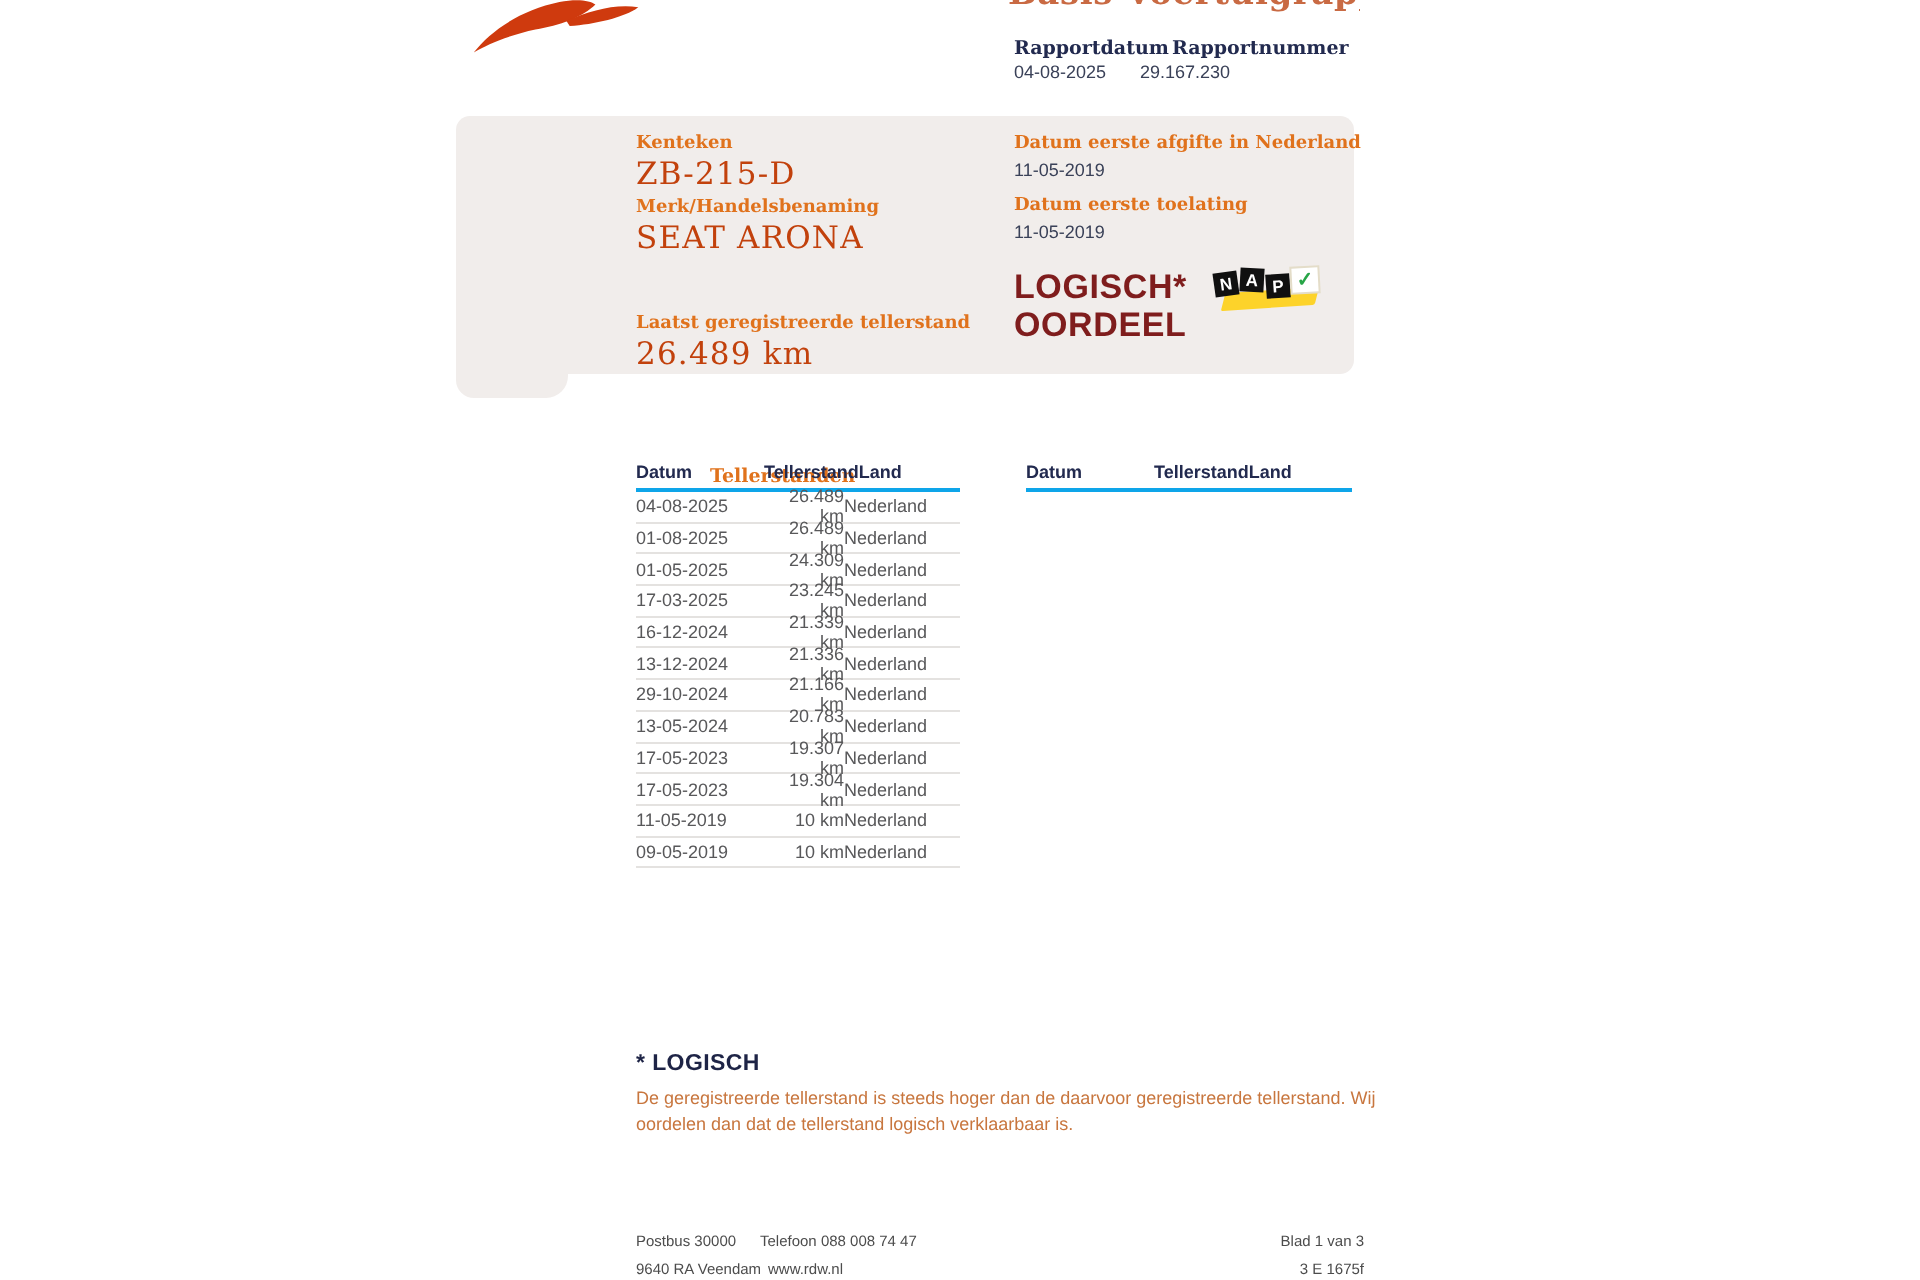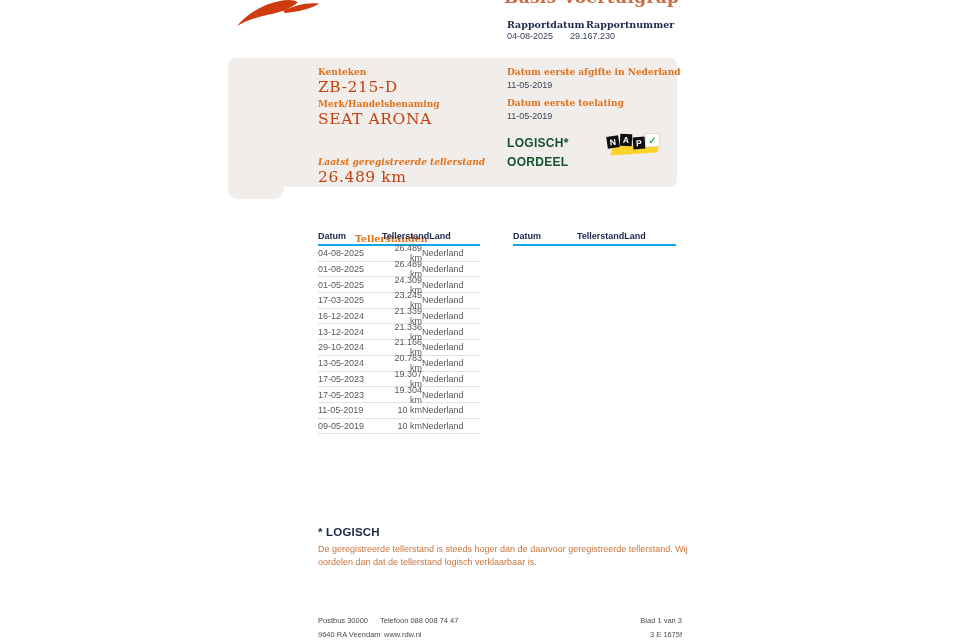--- a/index.html
+++ b/index.html
@@ -18,21 +18,21 @@
   }
   .hdr-label{font-family:"DejaVu Serif", serif;font-weight:bold;font-size:9.5px;color:#222a4f;}
   .hdr-value{font-size:9px;color:#3a4158;}
 
   
   .card-main{left:228px;top:58px;width:449px;height:129px;background:#f1edeb;border-radius:7px 7px 7px 0;}
   .card-tab{left:228px;top:187px;width:56px;height:12px;background:#f1edeb;border-radius:0 0 11px 9px;}
   .fld-label{font-family:"DejaVu Serif", serif;font-weight:bold;font-size:9px;color:#e0721c;}
   .fld-big{font-family:"DejaVu Serif", serif;font-size:15.5px;color:#c2410c;letter-spacing:.6px;}
   .fld-small{font-size:9px;color:#3a4158;}
-  .oordeel{font-weight:bold;font-size:12px;line-height:19px;color:#14532d;letter-spacing:.3px;}
+  .oordeel{font-weight:bold;font-size:17px;line-height:19px;color:#7f1d1d;letter-spacing:.3px;}
 
   
   .nap{left:607px;top:133px;width:56px;height:26px;}
   .nap .bar{position:absolute;left:5px;top:12px;width:46px;height:9px;background:#fdd32a;transform:skewX(-18deg) rotate(-4deg);border-radius:1px;}
   .nap .sq{position:absolute;width:12px;height:12px;background:#101010;color:#fff;font-weight:bold;font-size:8.5px;
     display:flex;align-items:center;justify-content:center;}
   .nap .sq.n{left:0;top:3px;transform:rotate(-8deg);}
   .nap .sq.a{left:13px;top:1px;transform:rotate(3deg);}
   .nap .sq.p{left:26px;top:4px;transform:rotate(-4deg);}
   .nap .chk{position:absolute;left:39px;top:1px;width:13px;height:12px;background:#ffffff;
@@ -81,21 +81,21 @@
 
 <div class="abs card-main"></div>
 <div class="abs card-tab"></div>
 
 <div class="abs fld-label" style="left:318px;top:67px;">Kenteken</div>
 <div class="abs fld-big" style="left:318px;top:78px;">ZB-215-D</div>
 
 <div class="abs fld-label" style="left:318px;top:99px;">Merk/Handelsbenaming</div>
 <div class="abs fld-big" style="left:318px;top:110px;">SEAT ARONA</div>
 
-<div class="abs fld-label" style="left:318px;top:157px;font-style:italic;">Laatst geregistreerde tellerstand</div>
+<div class="abs fld-label" style="left:318px;top:157px;">Laatst geregistreerde tellerstand</div>
 <div class="abs fld-big" style="left:318px;top:168px;">26.489 km</div>
 
 <div class="abs fld-label" style="left:507px;top:67px;">Datum eerste afgifte in Nederland</div>
 <div class="abs fld-small" style="left:507px;top:80px;">11-05-2019</div>
 
 <div class="abs fld-label" style="left:507px;top:98px;">Datum eerste toelating</div>
 <div class="abs fld-small" style="left:507px;top:111px;">11-05-2019</div>
 
 <div class="abs oordeel" style="left:507px;top:134px;">
   <div>LOGISCH*</div>

